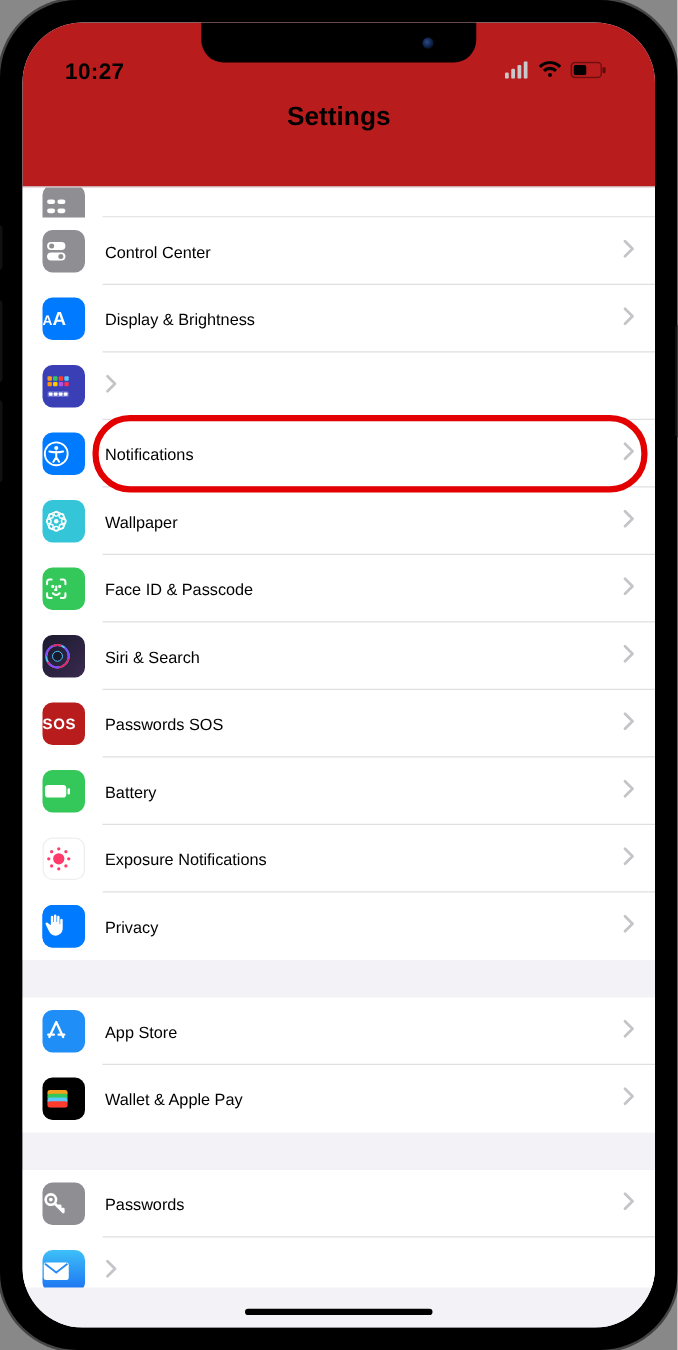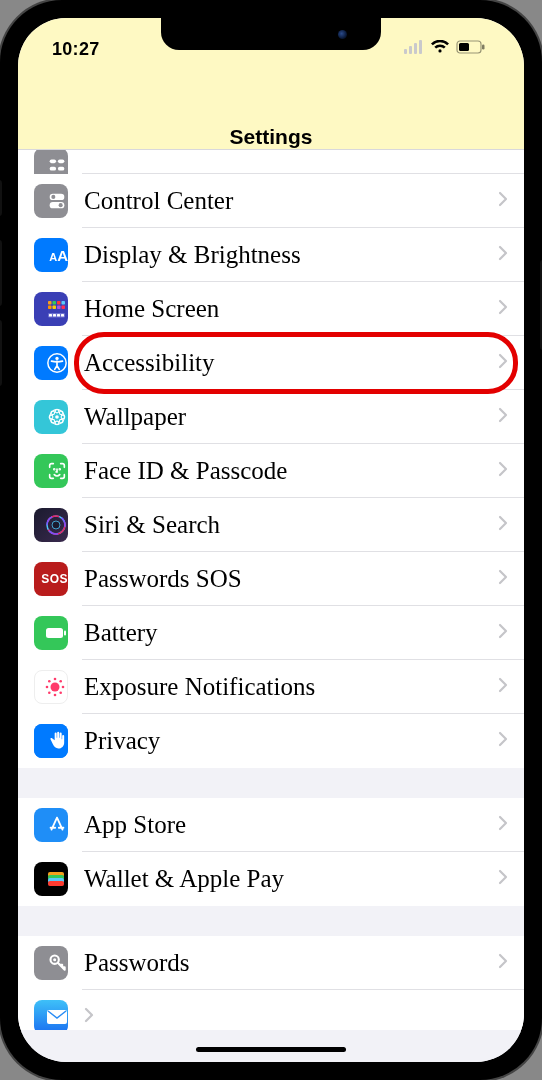--- a/index.html
+++ b/index.html
@@ -51,33 +51,33 @@
   .notch .cam {
     width:9px; height:9px; border-radius:50%;
     background: radial-gradient(circle at 40% 40%, #2a4a8a 0%, #0a1a3a 60%, #000 100%);
   }
   .status-bar {
     position: absolute;
     top: 0; left:0; right:12px;
     height: 50px;
     display: flex;
     justify-content: space-between;
-    align-items: center;
+    align-items: flex-end;
     padding: 12px 26px 0 34px;
     z-index: 40;
   }
   .status-time { font-weight: 600; font-size: 18px; letter-spacing: 0.3px; }
   .status-right { display:flex; align-items:center; gap:6px; }
   .header {
     padding-top: 64px;
     height: 132px;
-    background: #fef9c3;
+    background: #b91c1c;
     border-bottom: 1px solid #d8d8dc;
     display:flex;
-    align-items:flex-end;
+    align-items:flex-start;
     justify-content:center;
   }
   .header-title { font-size: 21px; font-weight: 600; }
   .content {
     height: calc(100% - 132px);
     overflow-y: hidden;
     background: #f2f2f7;
   }
   .group {
     background: #fff;
@@ -104,27 +104,27 @@
     padding-bottom:2px;
   }
   .row.partial .icon { margin-bottom:-10px; }
   .icon {
     width: 34px;
     height: 34px;
     border-radius: 8px;
     margin-right: 16px;
     display:flex;
     align-items:center;
-    justify-content:flex-end;
+    justify-content:flex-start;
     flex-shrink: 0;
     color:#fff;
     font-weight:700;
     font-size:14px;
   }
-  .row-label { font-size: 25px; color:#000; flex:1;font-family:Liberation Serif, serif; }
+  .row-label { font-size: 13px; color:#000; flex:1; }
   .chev { color:#c5c5c9; }
   .highlight {
     position:absolute;
     border: 5px solid #e30000;
     border-radius: 30px;
     left: 56px;
     right: 6px;
     top: -4px;
     bottom: -4px;
     z-index:30;
@@ -243,37 +243,36 @@
                 <rect x="8.5" y="8.5" width="3.5" height="3.5" rx="0.8" fill="#ffcc00"></rect>
                 <rect x="13" y="8.5" width="3.5" height="3.5" rx="0.8" fill="#af52de"></rect>
                 <rect x="17.5" y="8.5" width="3.5" height="3.5" rx="0.8" fill="#ff2d55"></rect>
                 <rect x="4" y="16" width="17" height="4.5" rx="1.2" fill="#6a6fd0"></rect>
                 <rect x="5" y="17" width="3" height="2.5" rx="0.6" fill="#fff"></rect>
                 <rect x="9" y="17" width="3" height="2.5" rx="0.6" fill="#fff"></rect>
                 <rect x="13" y="17" width="3" height="2.5" rx="0.6" fill="#fff"></rect>
                 <rect x="17" y="17" width="3" height="2.5" rx="0.6" fill="#fff"></rect>
               </svg>
           </div>
-          <div class="row-label">Home Screen</div>
           <span class="chev"><svg width="10" height="16" viewBox="0 0 10 16">
                 <path d="M2 2l6 6-6 6" stroke="#c5c5c9" stroke-width="2.2" fill="none" stroke-linecap="round" stroke-linejoin="round"></path>
               </svg></span>
           <div class="sep"></div>
         </div>
 
         <div class="row">
           <div class="highlight"></div>
           <div class="icon" style="background:#007aff">
             <svg width="22" height="22" viewBox="0 0 24 24" fill="none">
                 <circle cx="12" cy="12" r="10" stroke="#fff" stroke-width="1.6"></circle>
                 <circle cx="12" cy="7" r="1.8" fill="#fff"></circle>
                 <path d="M6 10c4 1 8 1 12 0M12 10v5m0 0l-2.5 4M12 15l2.5 4" stroke="#fff" stroke-width="1.8" stroke-linecap="round"></path>
               </svg>
           </div>
-          <div class="row-label">Accessibility</div>
+          <div class="row-label">Notifications</div>
           <span class="chev"><svg width="10" height="16" viewBox="0 0 10 16">
                 <path d="M2 2l6 6-6 6" stroke="#c5c5c9" stroke-width="2.2" fill="none" stroke-linecap="round" stroke-linejoin="round"></path>
               </svg></span>
           <div class="sep"></div>
         </div>
 
         <div class="row">
           <div class="icon" style="background:#34c6d8">
             <svg width="22" height="22" viewBox="0 0 24 24" fill="#fff">
                 <circle cx="12" cy="12" r="8" fill="none" stroke="#fff" stroke-width="1.2"></circle>

